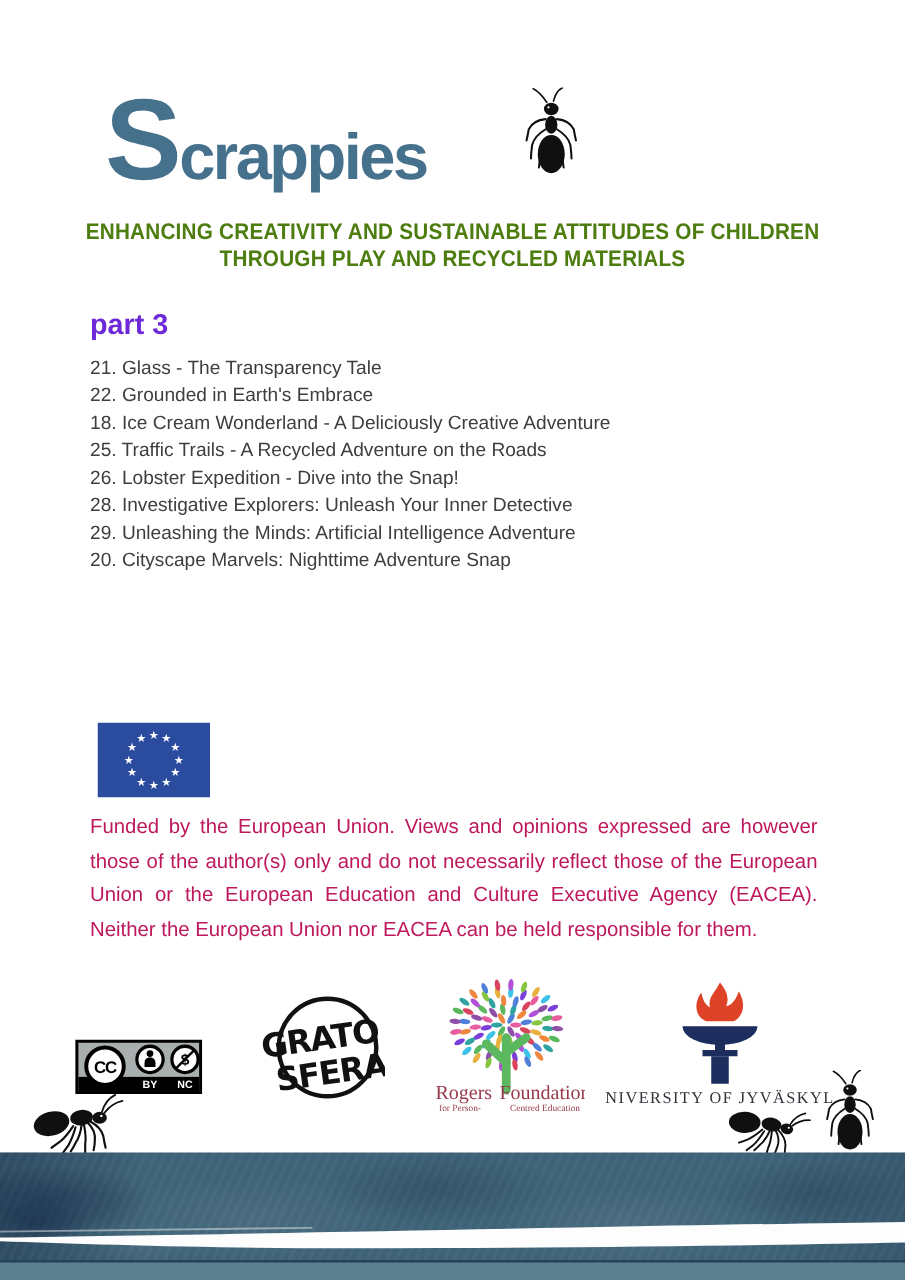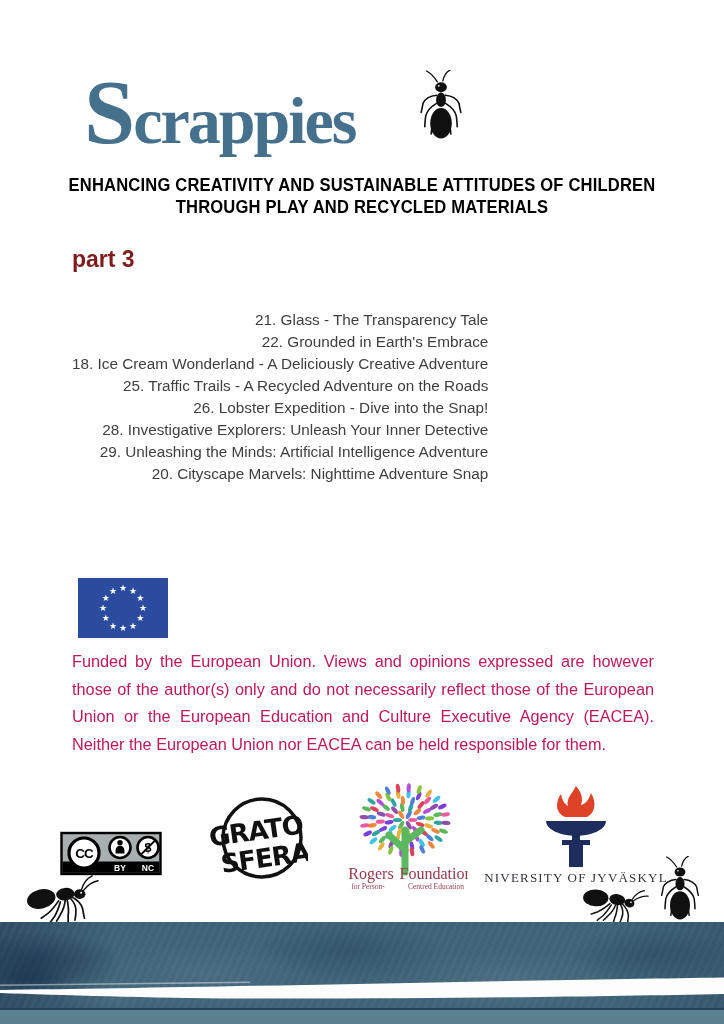--- a/index.html
+++ b/index.html
@@ -3,34 +3,34 @@
 <meta charset="utf-8">
 <style>
   html,body{margin:0;padding:0;background:#fff;}
   .page{
     position:relative;width:724px;height:1024px;background:#fff;overflow:hidden;
     font-family:"Liberation Sans",sans-serif;
   }
   
   .brand{
     position:absolute;left:84px;top:64px;margin:0;
-    font-family:Liberation Serif, serif;font-weight:800;
-    font-size:66px;line-height:96px;letter-spacing:-2px;color:#46718d;
+    font-family:Liberation Sans, sans-serif;font-weight:800;
+    font-size:52px;line-height:96px;letter-spacing:-2px;color:#46718d;
   }
   .brand::first-letter{font-size:92px;}
   .logo-ant{position:absolute;left:414px;top:70px;width:54px;height:83px;}
   
-  .title{position:absolute;left:0;top:174px;width:724px;margin:0;text-align:center;color:#000000;}
+  .title{position:absolute;left:0;top:174px;width:724px;margin:0;text-align:center;color:#4d7c0f;}
   .title .line{
     display:block;font-size:18px;font-weight:700;line-height:22px;letter-spacing:.2px;
     transform:scaleX(.92);transform-origin:50% 50%;
   }
-  .section{position:absolute;left:72px;top:246px;margin:0;font-size:23px;font-weight:700;color:#7f1d1d;}
-  
-  .activities{position:absolute;left:72px;top:309px;margin:0;padding:0;list-style:none;text-align:right;}
+  .section{position:absolute;left:72px;top:246px;margin:0;font-size:23px;font-weight:700;color:#6d28d9;}
+  
+  .activities{position:absolute;left:72px;top:284px;margin:0;padding:0;list-style:none;}
   .activities li{font-size:15.3px;line-height:22px;color:#3e3e3e;}
   
   .eu-block{position:absolute;left:78px;top:578px;display:flex;align-items:center;gap:18px;}
   .eu-flag{width:90px;height:60px;display:block;}
   .eu-flag .star{font-size:9px;fill:#fff;text-anchor:middle;font-family:"DejaVu Sans",sans-serif;}
   .eu-text{font-size:19px;font-weight:700;line-height:25px;color:#24408f;}
   .eu-text span{display:block;}
   
   .disclaimer{
     position:absolute;left:72px;top:648px;width:582px;margin:0;

